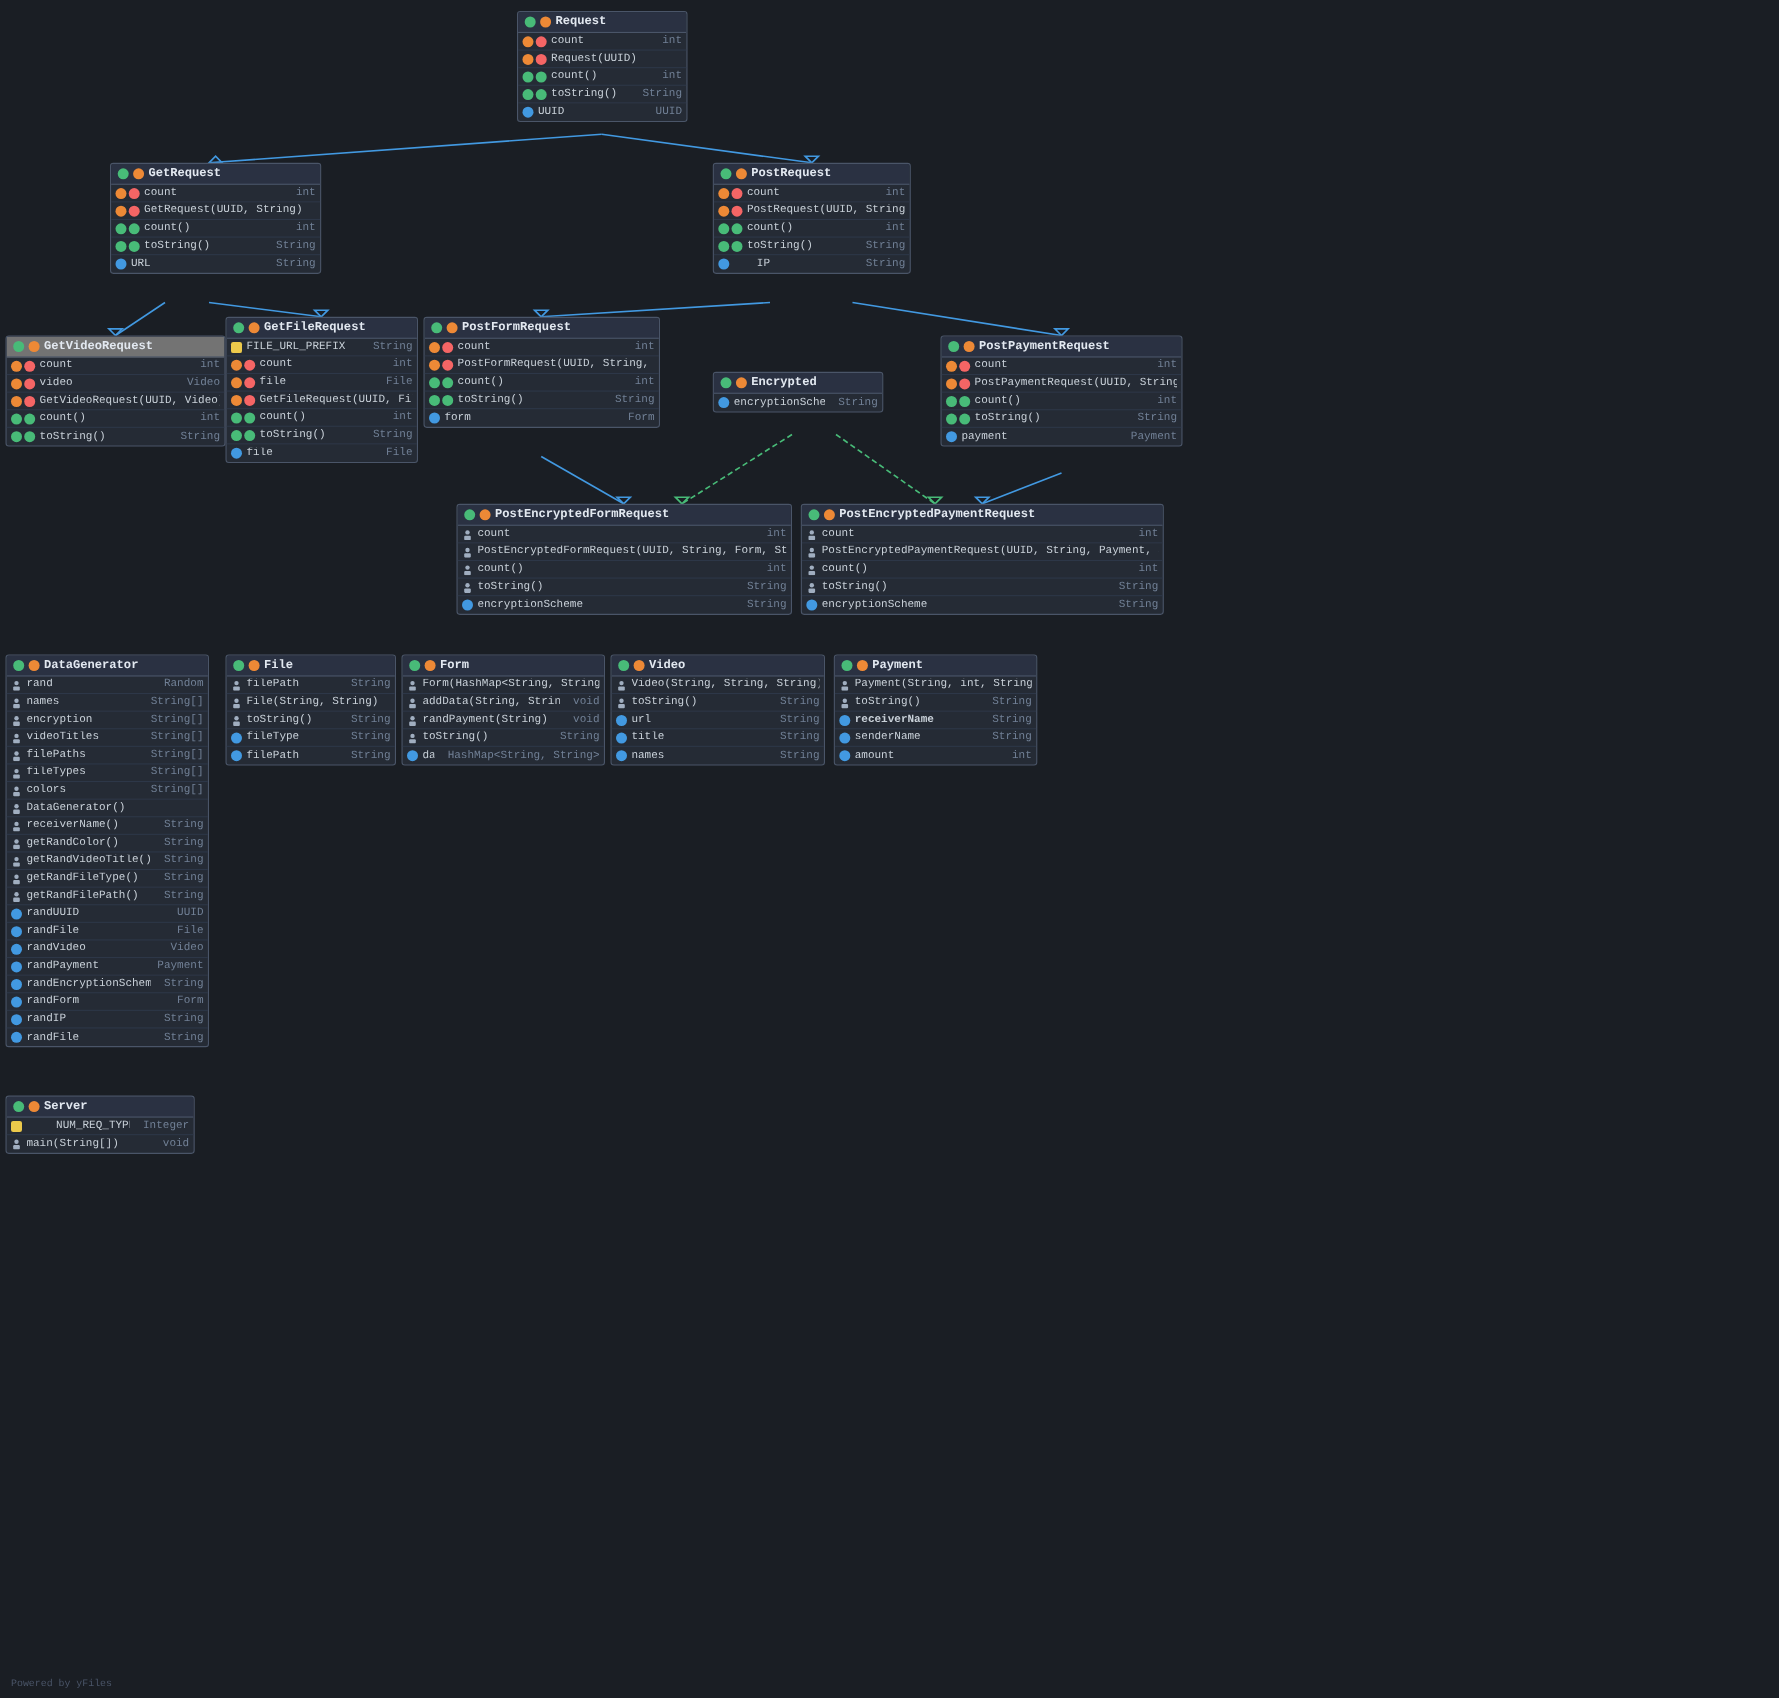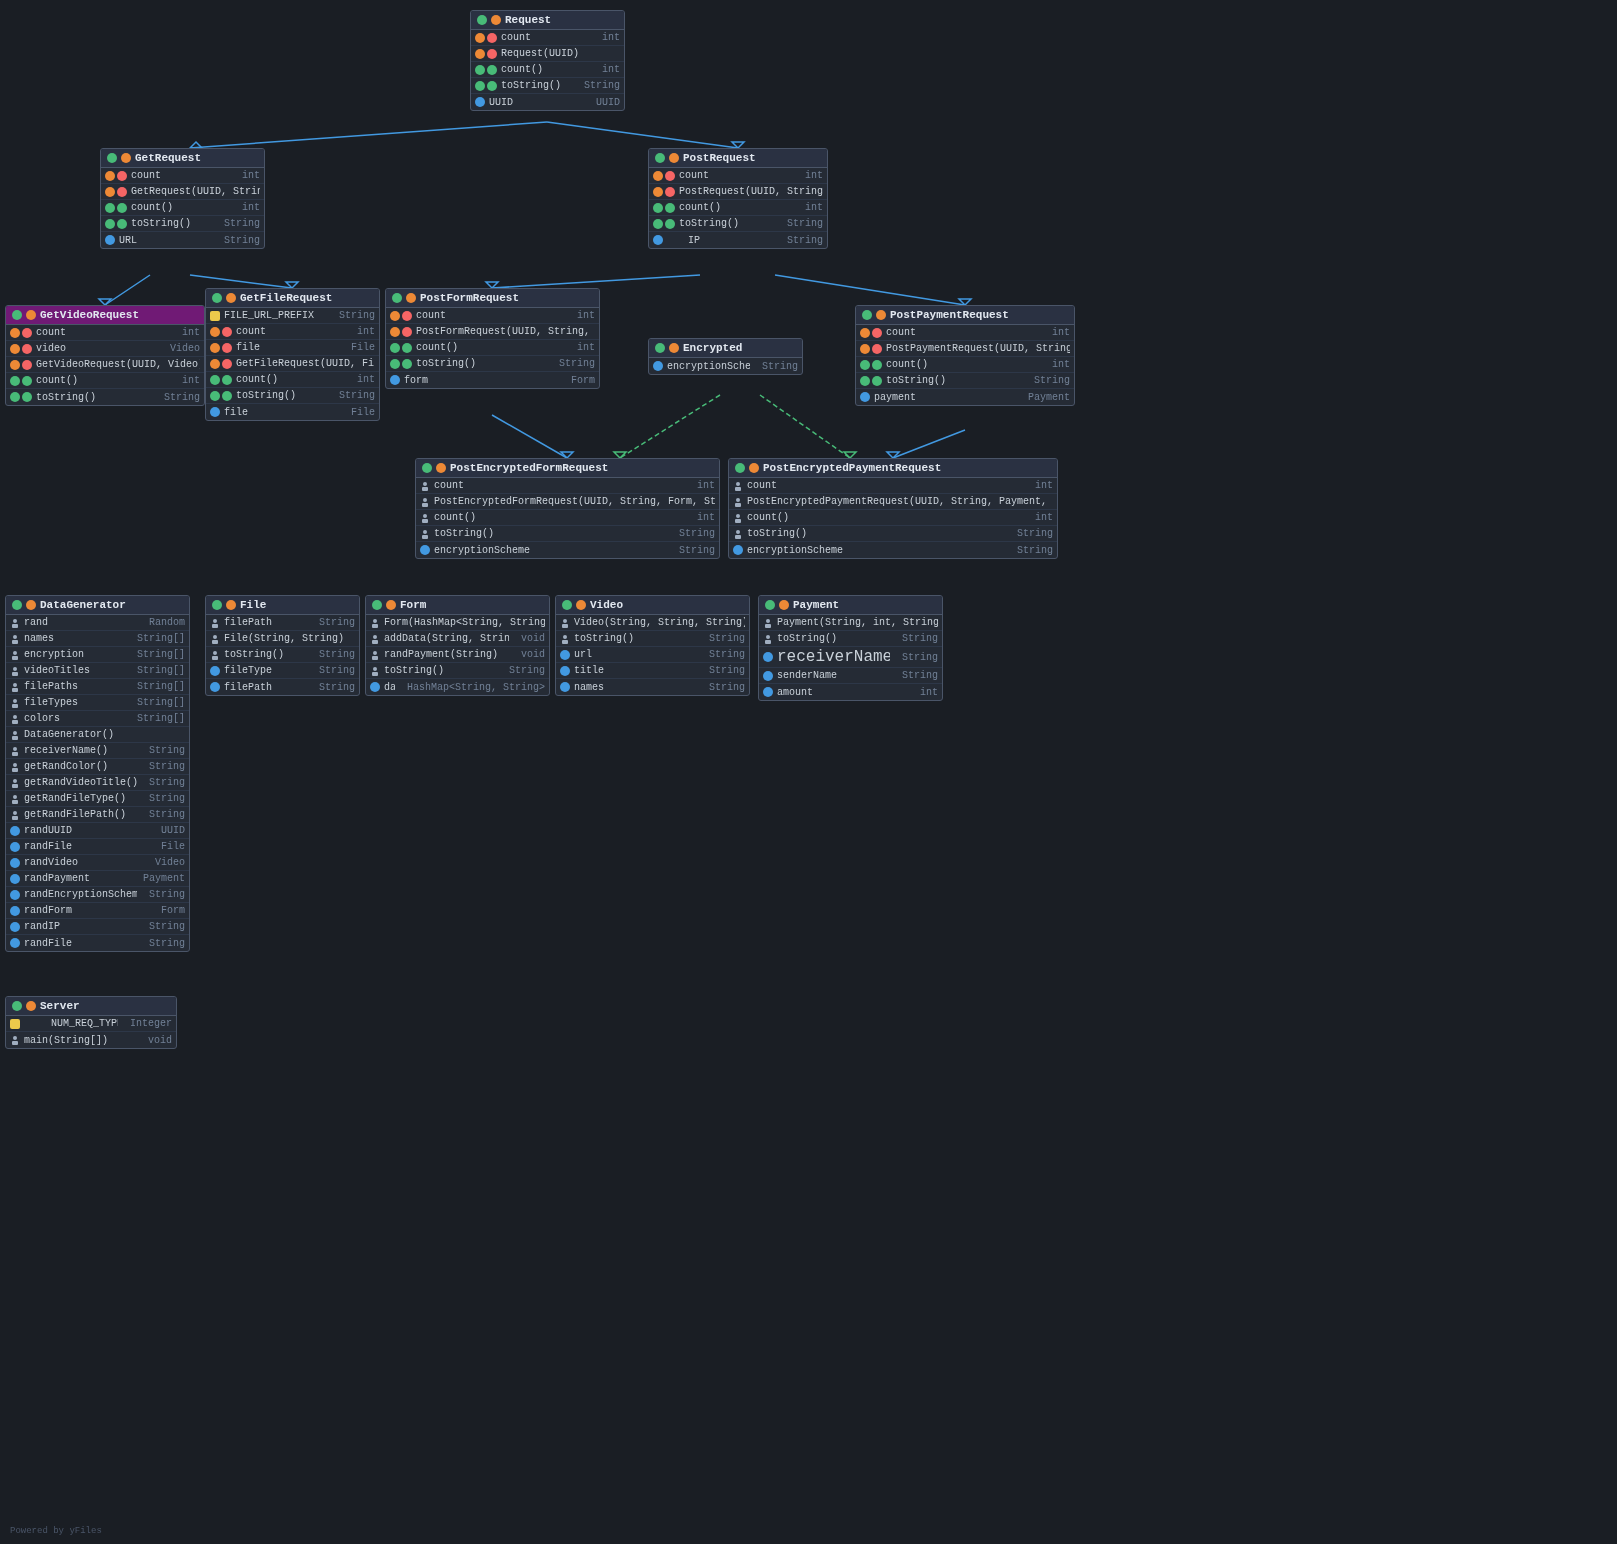--- a/index.html
+++ b/index.html
@@ -159,21 +159,21 @@
           <span class="row-type" style="font-size: 10px; color: rgb(113, 128, 150); padding-left: 8px;">String</span>
         </div>
         <div class="uml-row">
           <div style="display: flex; gap: 2px; flex-shrink: 0;">
             <div style="flex-shrink: 0; width: 10px; height: 10px; border-radius: 50%; background: rgb(66, 153, 225);"></div>
           </div>
           <span class="row-label" style="font-size: 10px; color: rgb(201, 209, 217); flex: 1 1 0%; white-space: nowrap; overflow: hidden;">UUID</span>
           <span class="row-type" style="font-size: 10px; color: rgb(113, 128, 150); padding-left: 8px;">UUID</span>
         </div>
       </div>
-      <div class="uml-box" style="left: 100px; top: 148px; width: 165px;">
+      <div class="uml-box" style="left: 100px; top: 148px; width: 192px;">
         <div class="uml-header" style="background: rgb(42, 49, 66);">
           <div style="width: 10px; height: 10px; border-radius: 50%; background: rgb(72, 187, 120); flex-shrink: 0;"></div>
           <div style="width: 10px; height: 10px; border-radius: 50%; background: rgb(237, 137, 54); flex-shrink: 0;"></div>
           <span class="header-title">GetRequest</span>
         </div>
         <div class="uml-row">
           <div style="display: flex; gap: 2px; flex-shrink: 0;">
             <div style="flex-shrink: 0; width: 10px; height: 10px; border-radius: 50%; background: rgb(237, 137, 54);"></div>
             <div style="flex-shrink: 0; width: 10px; height: 10px; border-radius: 50%; background: rgb(245, 101, 101);"></div>
           </div>
@@ -355,21 +355,21 @@
         </div>
         <div class="uml-row">
           <div style="display: flex; gap: 2px; flex-shrink: 0;">
             <div style="flex-shrink: 0; width: 10px; height: 10px; border-radius: 50%; background: rgb(66, 153, 225);"></div>
           </div>
           <span class="row-label" style="font-size: 10px; color: rgb(201, 209, 217); flex: 1 1 0%; white-space: nowrap; overflow: hidden;">form</span>
           <span class="row-type" style="font-size: 10px; color: rgb(113, 128, 150); padding-left: 8px;">Form</span>
         </div>
       </div>
       <div class="uml-box" style="left: 5px; top: 305px; width: 200px;">
-        <div class="uml-header" style="background: #701a75;">
+        <div class="uml-header" style="background: #737373;">
           <div style="width: 10px; height: 10px; border-radius: 50%; background: rgb(72, 187, 120); flex-shrink: 0;"></div>
           <div style="width: 10px; height: 10px; border-radius: 50%; background: rgb(237, 137, 54); flex-shrink: 0;"></div>
           <span class="header-title">GetVideoRequest</span>
         </div>
         <div class="uml-row">
           <div style="display: flex; gap: 2px; flex-shrink: 0;">
             <div style="flex-shrink: 0; width: 10px; height: 10px; border-radius: 50%; background: rgb(237, 137, 54);"></div>
             <div style="flex-shrink: 0; width: 10px; height: 10px; border-radius: 50%; background: rgb(245, 101, 101);"></div>
           </div>
           <span class="row-label" style="font-size: 10px; color: rgb(201, 209, 217); flex: 1 1 0%; white-space: nowrap; overflow: hidden;">count</span>
@@ -936,21 +936,21 @@
         <rect x="2" y="6" width="6" height="4" rx="1" fill="#a0aec0"></rect>
       </svg></div>
           </div>
           <span class="row-label" style="font-size: 10px; color: rgb(201, 209, 217); flex: 1 1 0%; white-space: nowrap; overflow: hidden;">toString()</span>
           <span class="row-type" style="font-size: 10px; color: rgb(113, 128, 150); padding-left: 8px;">String</span>
         </div>
         <div class="uml-row">
           <div style="display: flex; gap: 2px; flex-shrink: 0;">
             <div style="flex-shrink: 0; width: 10px; height: 10px; border-radius: 50%; background: rgb(66, 153, 225);"></div>
           </div>
-          <span class="row-label" style="font-size: 16px; color: rgb(201, 209, 217); flex: 1 1 0%; white-space: nowrap; overflow: hidden;">receiverName</span>
+          <span class="row-label" style="font-size: 10px; color: rgb(201, 209, 217); flex: 1 1 0%; white-space: nowrap; overflow: hidden; font-weight: bold;">receiverName</span>
           <span class="row-type" style="font-size: 10px; color: rgb(113, 128, 150); padding-left: 8px;">String</span>
         </div>
         <div class="uml-row">
           <div style="display: flex; gap: 2px; flex-shrink: 0;">
             <div style="flex-shrink: 0; width: 10px; height: 10px; border-radius: 50%; background: rgb(66, 153, 225);"></div>
           </div>
           <span class="row-label" style="font-size: 10px; color: rgb(201, 209, 217); flex: 1 1 0%; white-space: nowrap; overflow: hidden;">senderName</span>
           <span class="row-type" style="font-size: 10px; color: rgb(113, 128, 150); padding-left: 8px;">String</span>
         </div>
         <div class="uml-row">

